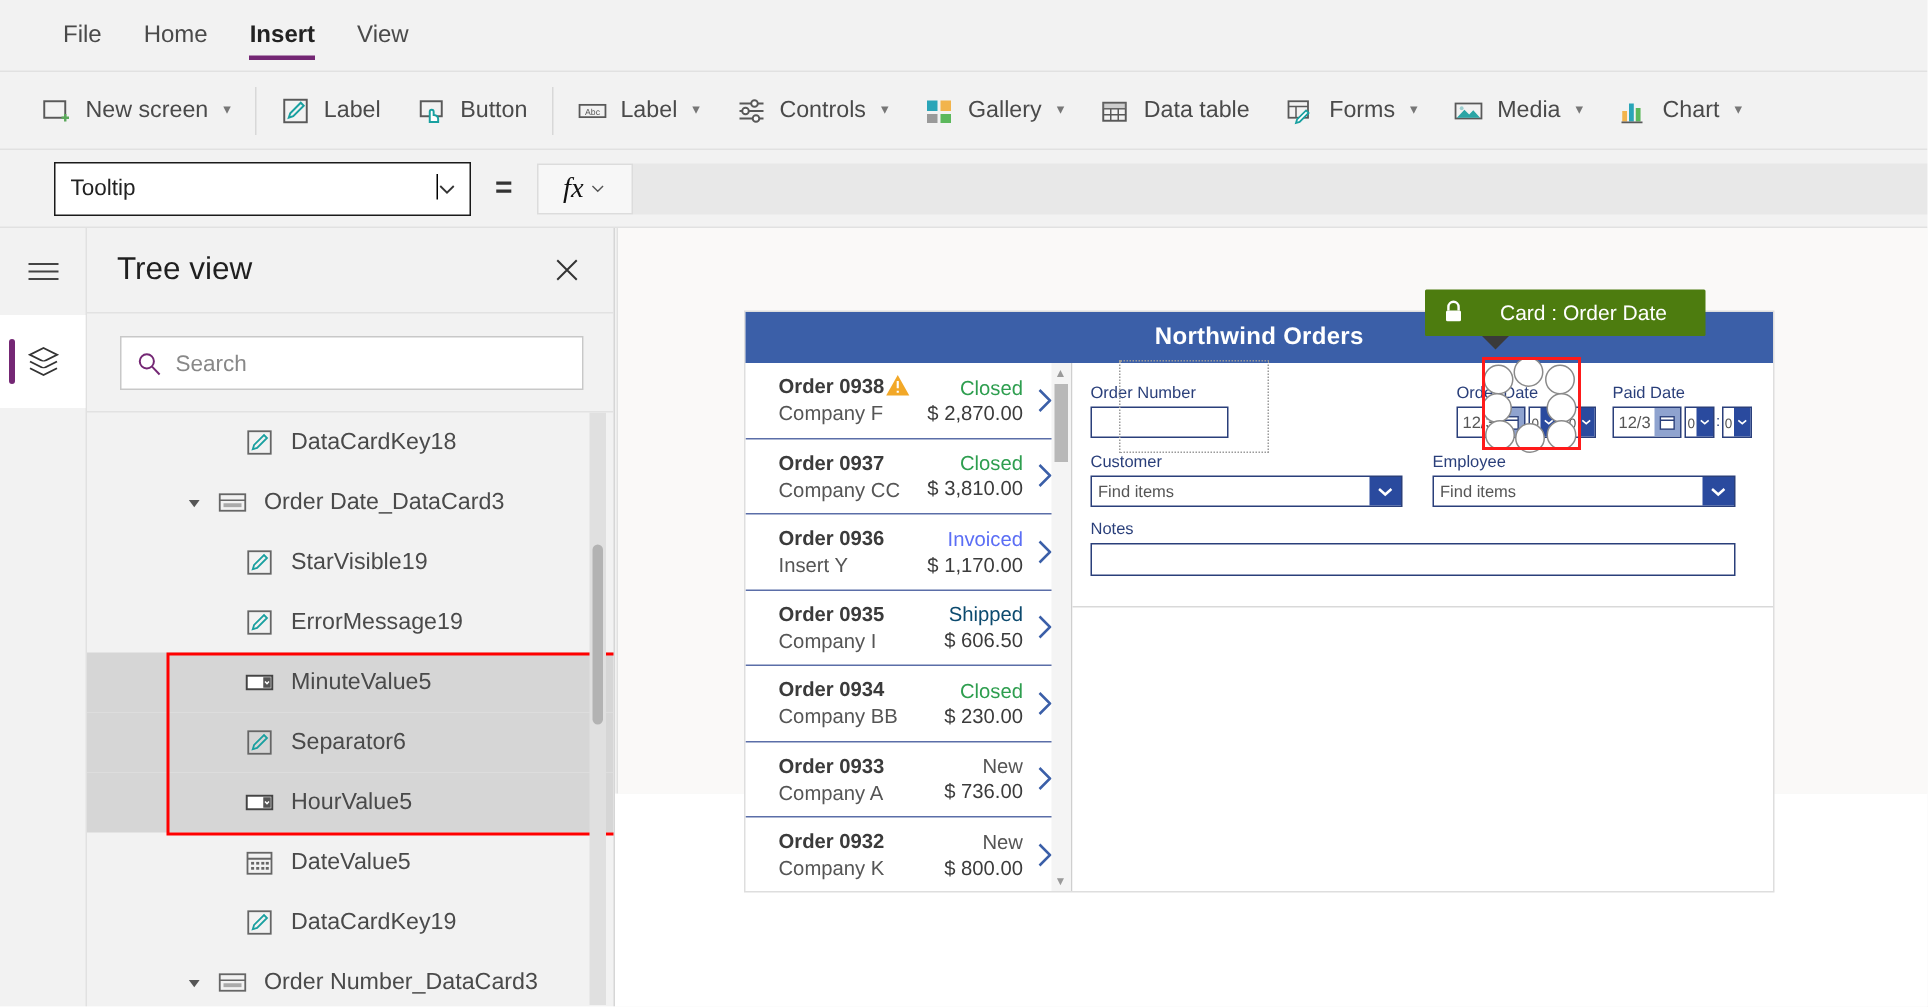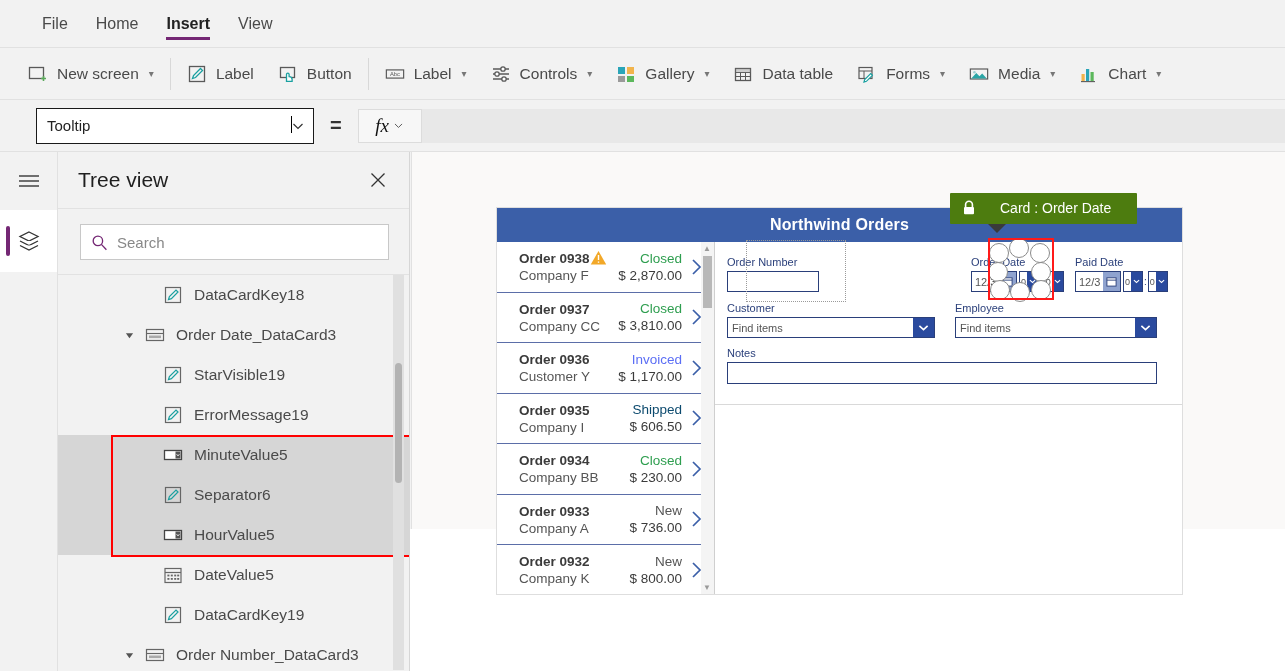--- a/index.html
+++ b/index.html
@@ -528,21 +528,21 @@
             <div class="chev">
               <svg width="14" height="20" viewBox="0 0 14 20">
                   <path d="M3 3l7 7-7 7" fill="none" stroke="#3b5fa8" stroke-width="1.7"></path>
                 </svg>
             </div>
           </div>
 
           <div class="gal-item">
             <div class="gal-left">
               <div class="gal-ord">Order 0936</div>
-              <div class="gal-co">Customer Y</div>
+              <div class="gal-co">Insert Y</div>
             </div>
             <div class="gal-right">
               <div class="gal-status" style="color:#5b6ef5">Invoiced</div>
               <div class="gal-amt">$ 1,170.00</div>
             </div>
             <div class="chev">
               <svg width="14" height="20" viewBox="0 0 14 20">
                   <path d="M3 3l7 7-7 7" fill="none" stroke="#3b5fa8" stroke-width="1.7"></path>
                 </svg>
             </div>

